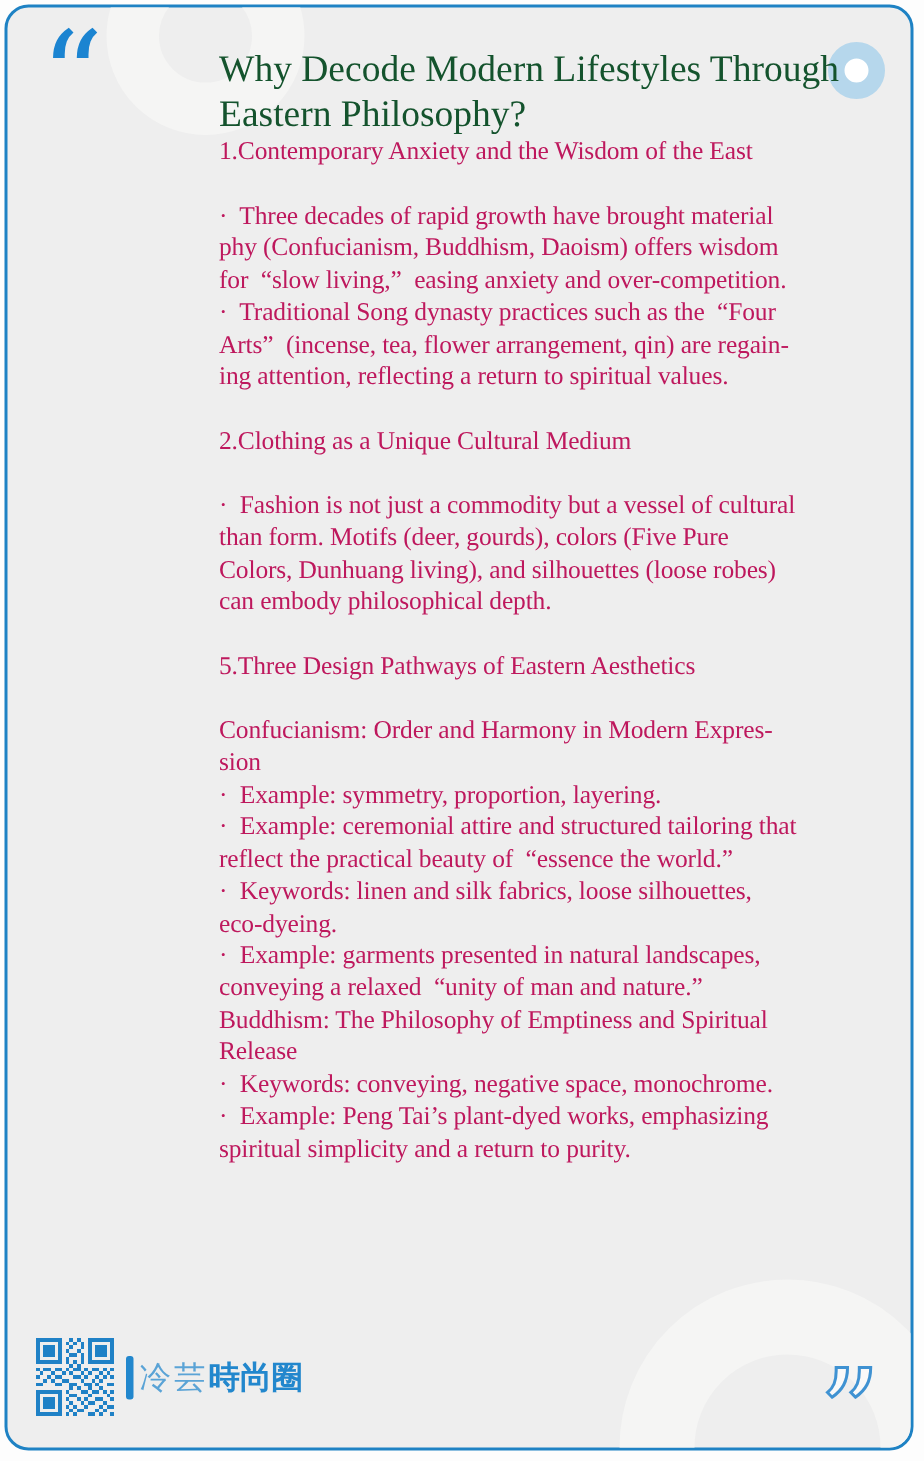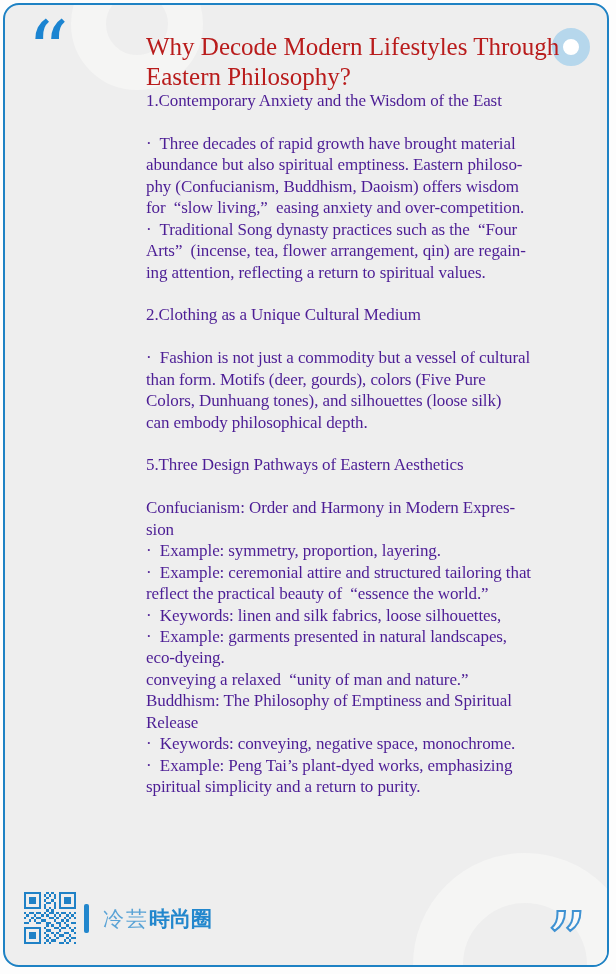--- a/index.html
+++ b/index.html
@@ -47,40 +47,40 @@
   .close-quote {
     position:absolute; left:541px; top:898px;
     font-family:"DejaVu Serif", serif;
     font-size:80px; line-height:1;
     color:#f9f9f9;
     -webkit-text-stroke:2px #3f92d2;
   }
   .title {
     position:absolute; left:141px; top:27px; width:450px;
     font-size:25px; line-height:30px;
-    color:#b91c1c;
+    color:#14532d;
   }
   .title .line { height:30px; white-space:pre; }
   .body-text {
     position:absolute; left:141px; top:86px; width:440px;
-    font-size:17px; color:#4c1d95;
+    font-size:17px; color:#be185d;
     letter-spacing:-0.1px;
   }
   .body-text .line { height:21.45px; white-space:pre; }
   .qr {
     position:absolute; left:19px; top:887px;
     width:52px; height:52px;
   }
   .brand-bar {
     position:absolute; left:79px; top:899px;
     width:5px; height:29px;
     background:#2287cd; border-radius:2px;
   }
   .brand {
-    position:absolute; left:98px; top:899px;
+    position:absolute; left:88px; top:899px;
     font-family:"Liberation Sans", sans-serif;
     font-size:21px; line-height:29px;
     color:#2287cd;
     white-space:pre;
   }
   .brand .stylized { font-weight:300; opacity:0.72; letter-spacing:2px; }
   .brand .regular  { font-weight:700; }
 </style>
 </head>
 <body>
@@ -95,44 +95,43 @@
 
   <div class="title">
       <div class="line">Why Decode Modern Lifestyles Through</div>
       <div class="line">Eastern Philosophy?</div>
     </div>
 
   <div class="body-text">
       <div class="line">1.Contemporary Anxiety and the Wisdom of the East</div>
       <div class="line"></div>
       <div class="line">·  Three decades of rapid growth have brought material</div>
-      <div class="line">abundance but also spiritual emptiness. Eastern philoso-</div>
       <div class="line">phy (Confucianism, Buddhism, Daoism) offers wisdom</div>
       <div class="line">for  “slow living,”  easing anxiety and over-competition.</div>
       <div class="line">·  Traditional Song dynasty practices such as the  “Four</div>
       <div class="line">Arts”  (incense, tea, flower arrangement, qin) are regain-</div>
       <div class="line">ing attention, reflecting a return to spiritual values.</div>
       <div class="line"></div>
       <div class="line">2.Clothing as a Unique Cultural Medium</div>
       <div class="line"></div>
       <div class="line">·  Fashion is not just a commodity but a vessel of cultural</div>
       <div class="line">than form. Motifs (deer, gourds), colors (Five Pure</div>
-      <div class="line">Colors, Dunhuang tones), and silhouettes (loose silk)</div>
+      <div class="line">Colors, Dunhuang living), and silhouettes (loose robes)</div>
       <div class="line">can embody philosophical depth.</div>
       <div class="line"></div>
       <div class="line">5.Three Design Pathways of Eastern Aesthetics</div>
       <div class="line"></div>
       <div class="line">Confucianism: Order and Harmony in Modern Expres-</div>
       <div class="line">sion</div>
       <div class="line">·  Example: symmetry, proportion, layering.</div>
       <div class="line">·  Example: ceremonial attire and structured tailoring that</div>
       <div class="line">reflect the practical beauty of  “essence the world.”</div>
       <div class="line">·  Keywords: linen and silk fabrics, loose silhouettes,</div>
+      <div class="line">eco-dyeing.</div>
       <div class="line">·  Example: garments presented in natural landscapes,</div>
-      <div class="line">eco-dyeing.</div>
       <div class="line">conveying a relaxed  “unity of man and nature.”</div>
       <div class="line">Buddhism: The Philosophy of Emptiness and Spiritual</div>
       <div class="line">Release</div>
       <div class="line">·  Keywords: conveying, negative space, monochrome.</div>
       <div class="line">·  Example: Peng Tai’s plant-dyed works, emphasizing</div>
       <div class="line">spiritual simplicity and a return to purity.</div>
     </div>
 
   <svg class="qr" viewBox="0 0 21 21" shape-rendering="crispEdges" xmlns="http://www.w3.org/2000/svg">
     <g fill="#1f81c6">

